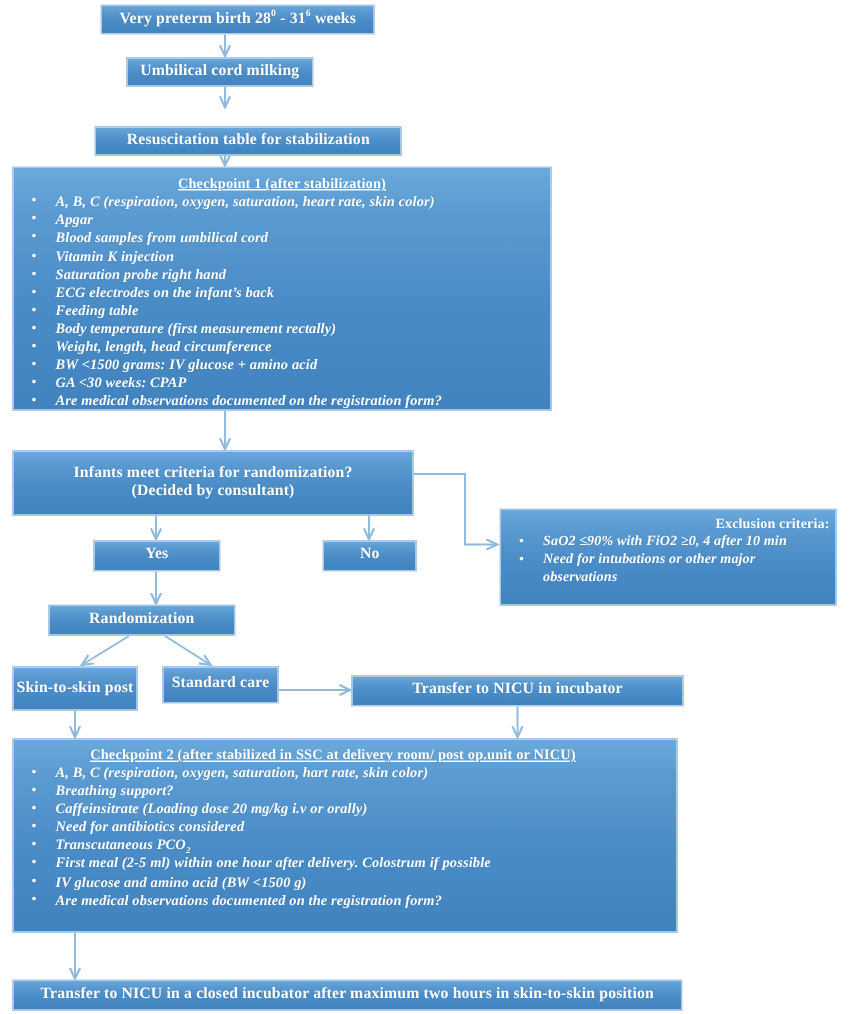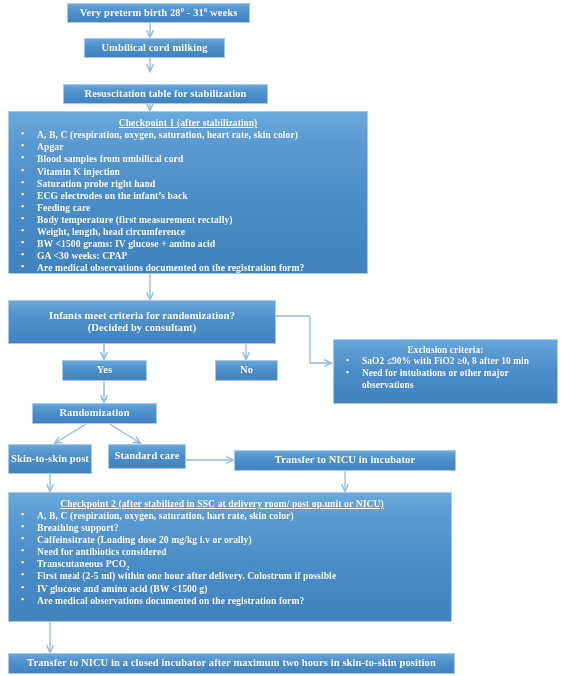--- a/index.html
+++ b/index.html
@@ -42,28 +42,29 @@
   }
   .title-c {
     display: block;
     text-align: center;
     text-decoration: underline;
     font-weight: bold;
     margin-bottom: 1px;
   }
   .title-l {
     display: block;
-    text-align: center;
+    text-align: right;
     font-weight: bold;
     margin-bottom: 0px;
   }
   ul.items {
     list-style: none;
     margin: 0;
     padding: 0;
+    font-style: italic;
   }
   ul.items li {
     position: relative;
     padding-left: 24px;
     margin: 0;
     line-height: 1.26;
     font-weight: bold;
   }
   ul.items li:before {
     content: "\2022";
@@ -73,21 +74,21 @@
     font-size: 9px;
   }
   ul.items.tight li {
     line-height: 1.255;
   }
   sup { font-size: 0.62em; vertical-align: super; line-height: 0; }
   sub { font-size: 0.62em; vertical-align: sub; line-height: 0; }
 
   
   #box-birth      { left: 67px;  top: 3px;   width: 183px; height: 20px; font-size: 10.5px; }
-  #box-milking    { left: 84px;  top: 38px;  width: 141px; height: 20px; font-size: 10.5px; }
+  #box-milking    { left: 84px;  top: 38px;  width: 125px; height: 20px; font-size: 10.5px; }
   #box-resus      { left: 63px;  top: 84px;  width: 205px; height: 20px; font-size: 10.5px; }
   #box-cp1        { left: 8px;   top: 111px; width: 360px; height: 163px; font-size: 9.6px; padding: 5px 4px 4px 4px; }
   #box-criteria   { left: 8px;   top: 300px; width: 268px; height: 44px; font-size: 10.5px; }
   #box-yes        { left: 62px;  top: 360px; width: 85px;  height: 21px; font-size: 10.5px; }
   #box-no         { left: 215px; top: 360px; width: 63px;  height: 21px; font-size: 10.5px; }
   #box-exclusion  { left: 333px; top: 339px; width: 225px; height: 65px; font-size: 9.4px; padding: 5px 4px 4px 4px; }
   #box-random     { left: 32px;  top: 403px; width: 125px; height: 21px; font-size: 10.5px; }
   #box-ssc        { left: 8px;   top: 444px; width: 84px;  height: 30px; font-size: 10.5px; }
   #box-standard   { left: 108px; top: 444px; width: 78px;  height: 25px; font-size: 10.5px; }
   #box-transfer1  { left: 234px; top: 450px; width: 222px; height: 21px; font-size: 10.5px; }
@@ -149,21 +150,21 @@
 
 <div class="box left" id="box-cp1">
   <span class="title-c">Checkpoint 1 (after stabilization)</span>
   <ul class="items">
       <li>A, B, C (respiration, oxygen, saturation, heart rate, skin color)</li>
       <li>Apgar</li>
       <li>Blood samples from umbilical cord</li>
       <li>Vitamin K injection</li>
       <li>Saturation probe right hand</li>
       <li>ECG electrodes on the infant’s back</li>
-      <li>Feeding care</li>
+      <li>Feeding table</li>
       <li>Body temperature (first measurement rectally)</li>
       <li>Weight, length, head circumference</li>
       <li>BW &lt;1500 grams: IV glucose + amino acid</li>
       <li>GA &lt;30 weeks: CPAP</li>
       <li>Are medical observations documented on the registration form?</li>
     </ul>
 </div>
 
 <div class="box" id="box-criteria">
   <span>Infants meet criteria for randomization?<br>(Decided by consultant)</span>
@@ -173,21 +174,21 @@
   <span>Yes</span>
 </div>
 
 <div class="box" id="box-no">
   <span>No</span>
 </div>
 
 <div class="box left" id="box-exclusion">
   <span class="title-l">Exclusion criteria:</span>
   <ul class="items">
-      <li>SaO2 ≤90% with FiO2 ≥0, 8 after 10 min</li>
+      <li>SaO2 ≤90% with FiO2 ≥0, 4 after 10 min</li>
       <li>Need for intubations or other major observations</li>
     </ul>
 </div>
 
 <div class="box" id="box-random">
   <span>Randomization</span>
 </div>
 
 <div class="box" id="box-ssc">
   <span>Skin-to-skin post</span>

